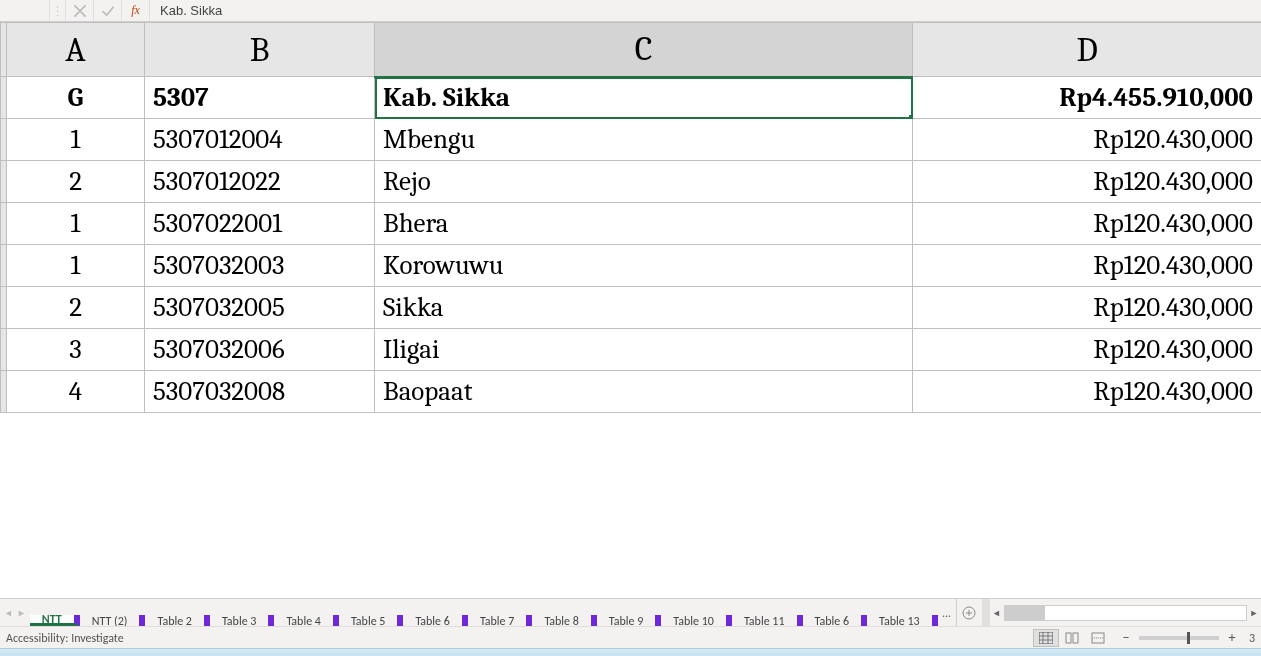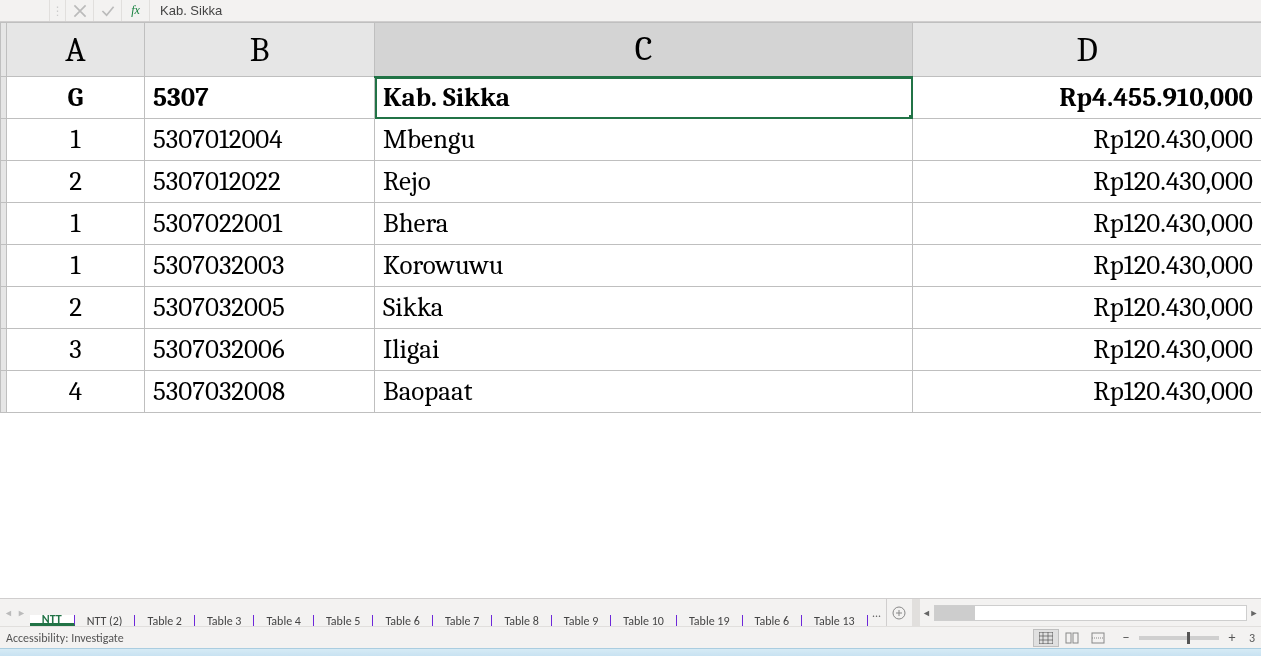--- a/index.html
+++ b/index.html
@@ -15,21 +15,21 @@
     align-items: stretch;
     font-size: 12px;
     color: #555;
   }
   .fb-seg {
     display: flex; align-items: center; justify-content: center;
     border-right: 1px solid #e1dfdd;
     padding: 0 6px;
     color: #a6a6a6;
   }
-  .fb-seg.fn { font-style: italic; font-family: "Times New Roman", serif; color:#15803d;}
+  .fb-seg.fn { font-style: italic; font-family: "Times New Roman", serif; color:#c2410c;}
   .fb-name { width: 50px; color:#ccc; }
   .fb-cancel, .fb-accept, .fb-fx { width: 28px; }
   .fb-cancel svg, .fb-accept svg { stroke:#bbb; }
   .fb-text {
     flex: 1; display:flex; align-items:center; padding:0 10px;
     font-family: "Segoe UI", Arial, sans-serif; font-size:13px; color:#444;
   }
 
   
   .grid-wrap { flex: 1; overflow: hidden; position: relative; background:#fff;}
@@ -87,21 +87,21 @@
     border-top:1px solid #d0cece;
     display:flex;
     align-items:stretch;
     font-size:12px;
   }
   .tabs-nav { display:flex; align-items:center; padding:0 4px; color:#888; gap:4px;}
   .tabs-scroll { display:flex; align-items:stretch; overflow:hidden;}
   .tab {
     display:flex; align-items:center;
     padding: 0 12px;
-    border-right:1px solid #6d28d9;
+    border-right:6px solid #6d28d9;
     background:#f3f2f1;
     color:#444;
     cursor:pointer;
     white-space:nowrap;
     margin-top:16px;
   }
   .tab.active {
     background:#fff;
     border-bottom:3px solid #217346;
     color:#217346;
@@ -262,21 +262,21 @@
       <div class="tab">NTT (2)</div>
       <div class="tab">Table 2</div>
       <div class="tab">Table 3</div>
       <div class="tab">Table 4</div>
       <div class="tab">Table 5</div>
       <div class="tab">Table 6</div>
       <div class="tab">Table 7</div>
       <div class="tab">Table 8</div>
       <div class="tab">Table 9</div>
       <div class="tab">Table 10</div>
-      <div class="tab">Table 19</div>
+      <div class="tab">Table 11</div>
       <div class="tab">Table 6</div>
       <div class="tab">Table 13</div>
     </div>
   <div class="tabs-more">...</div>
   <div class="tabs-new">
     <svg width="14" height="14" viewBox="0 0 14 14">
         <circle cx="7" cy="7" r="6" fill="none" stroke="#888"></circle>
         <path d="M7 4 V10 M4 7 H10" stroke="#888"></path>
       </svg>
   </div>

